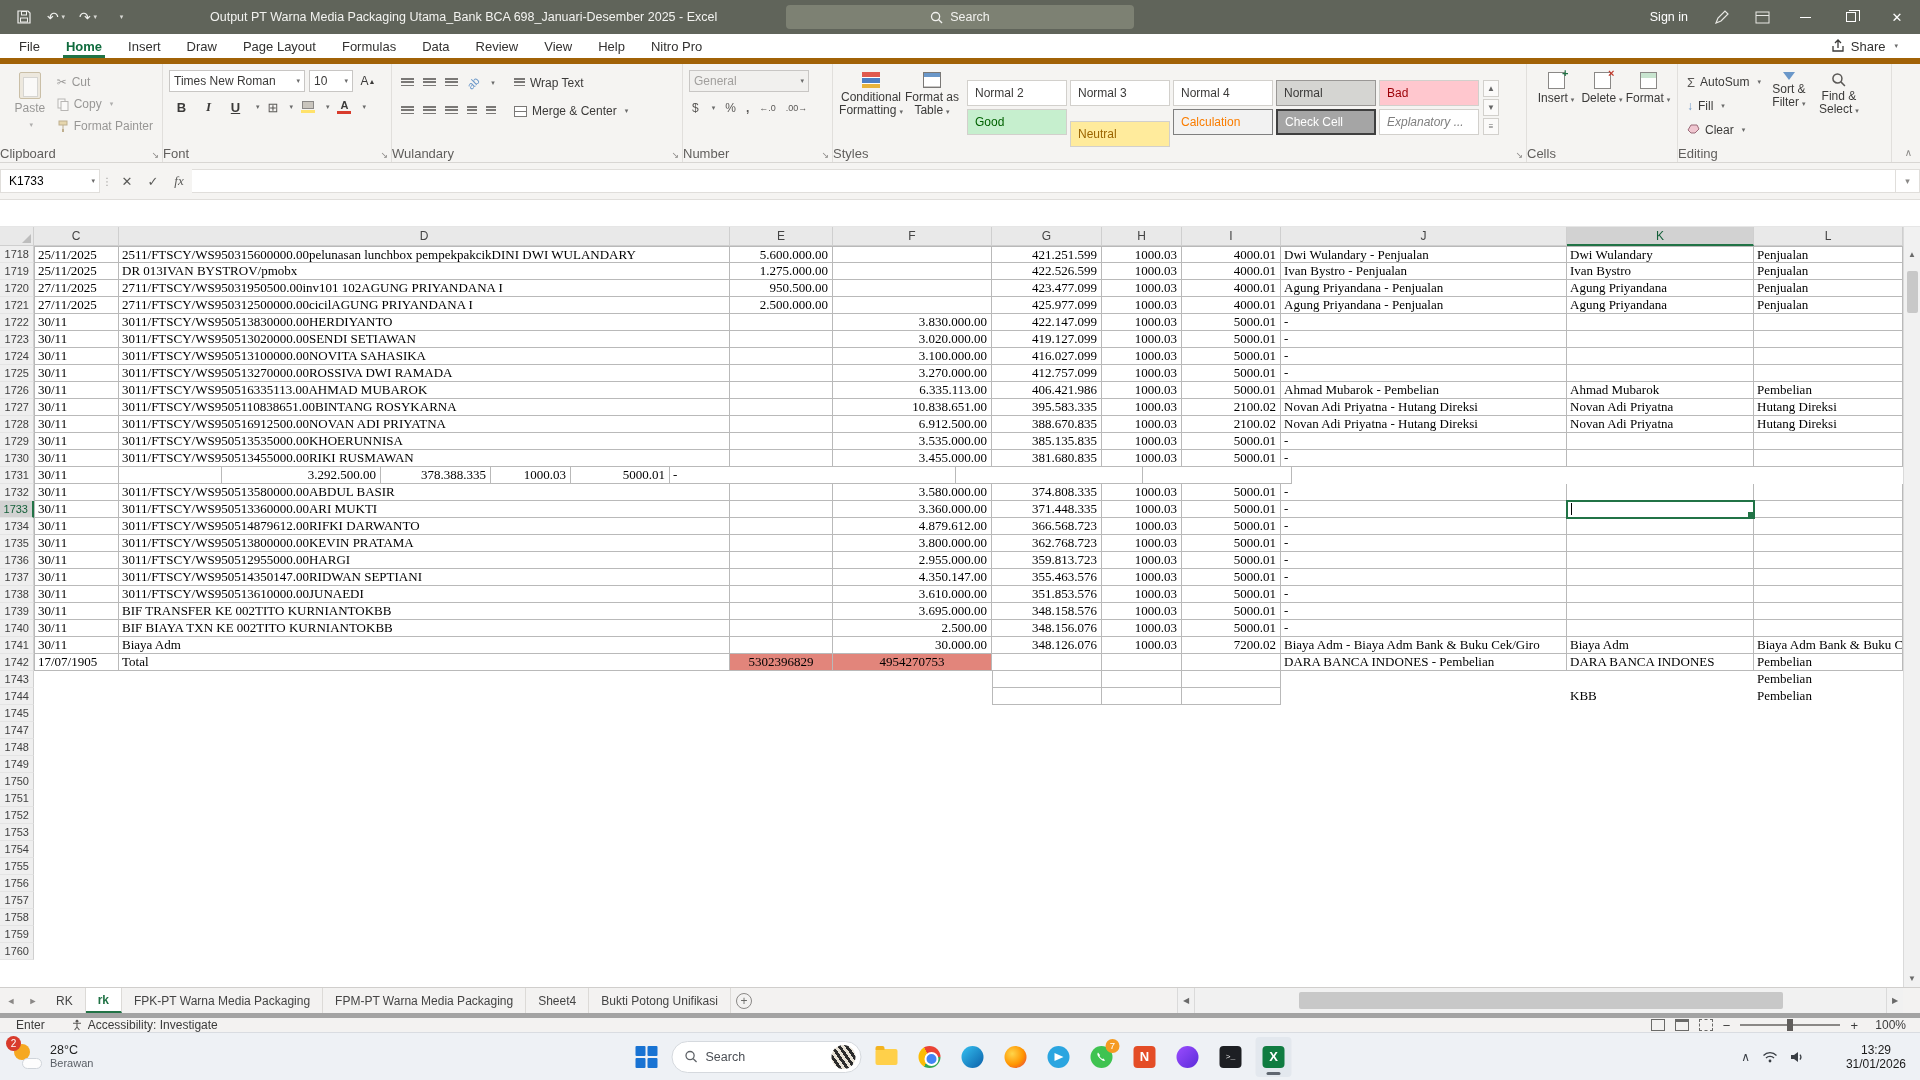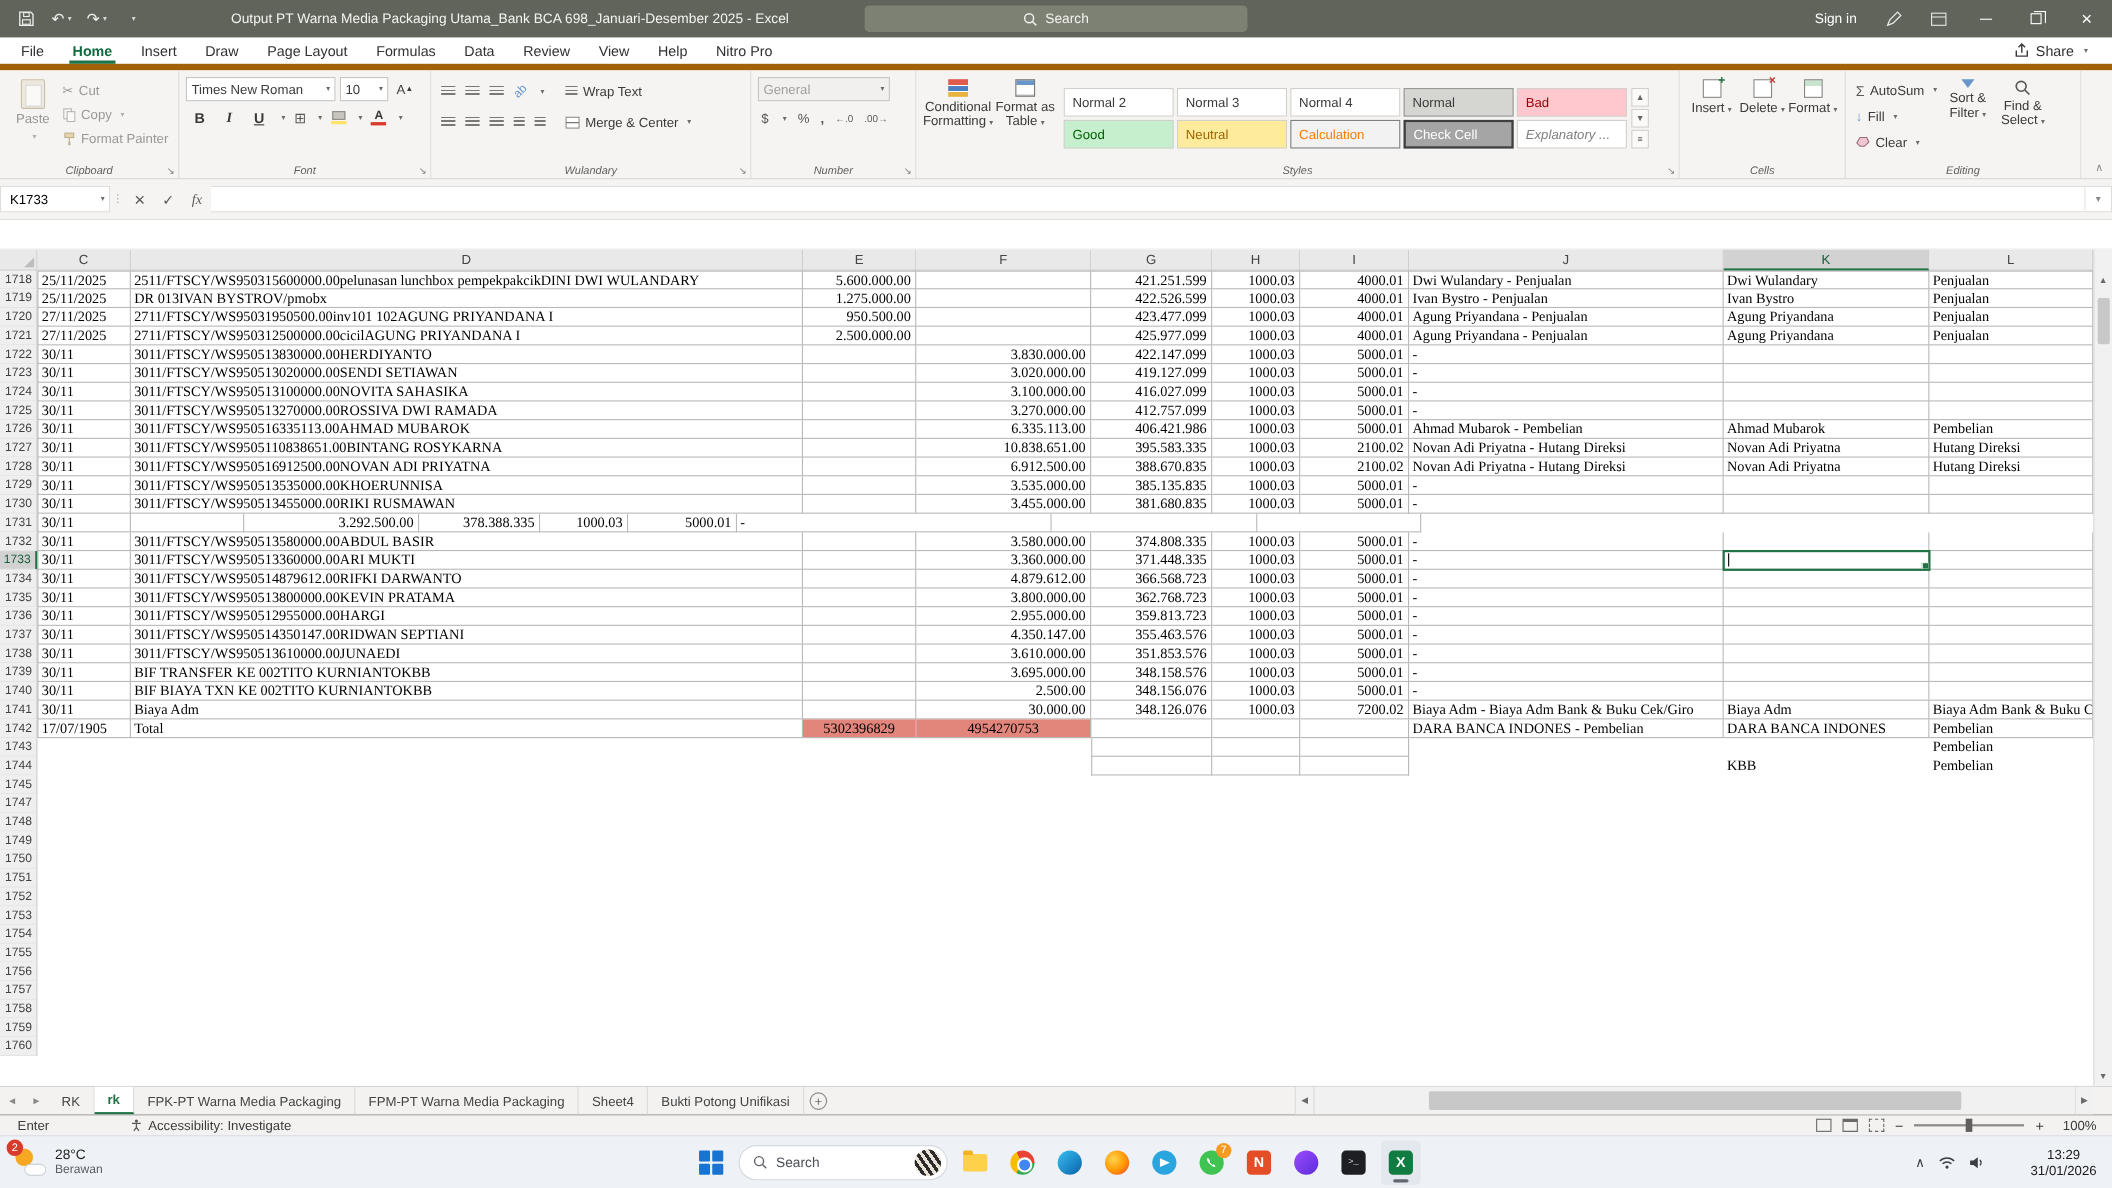--- a/index.html
+++ b/index.html
@@ -26,40 +26,40 @@
   .menubar { height:30px; background:#ffffff; display:flex; align-items:center; border-bottom:6px solid #a16207; }
   #menu-tabs { display:flex; height:100%; padding-left:6px; }
   .mtab { padding:0 13px; font-size:13px; color:#323130; display:flex; align-items:center; height:100%; position:relative; }
   .mtab.active { color:#0f6b3d; font-weight:bold; }
   .mtab.active::after { content:""; position:absolute; left:10px; right:10px; bottom:0; height:3px; background:#217346; }
   .share { margin-left:auto; display:flex; align-items:center; gap:6px; font-size:13px; color:#323130; padding-right:22px; }
 
   
   .ribbon { position:relative; height:99px; background:#f5f4f2; border-bottom:1px solid #d8d6d3; display:flex; font-size:12px; color:#3b3a39; }
   .rgroup { position:relative; border-right:1px solid #e1dfdc; padding:4px 6px 16px 6px; display:flex; flex:none; }
-  .rg-label { position:absolute; bottom:1px; left:0; right:0; text-align:center; font-size:10px; color:#605e5c;font-style:italic; }
+  .rg-label { position:absolute; bottom:1px; left:0; right:0; text-align:left; font-size:13px; color:#605e5c; }
   .launcher { position:absolute; right:3px; bottom:2px; font-size:9px; color:#8a8886; }
   .collapse-ribbon { position:absolute; right:8px; bottom:4px; font-size:10px; color:#8a8886; }
   .bigbtn { width:52px; display:flex; flex-direction:column; align-items:center; justify-content:flex-start; gap:3px; padding-top:4px; text-align:center; line-height:13px; }
   .smallrow { display:flex; align-items:center; gap:5px; height:22px; padding:0 3px; white-space:nowrap; }
   .col { display:flex; flex-direction:column; justify-content:flex-start; }
   .dim { opacity:.5; }
   .combo { background:#fff; border:1px solid #c8c6c4; height:22px; display:flex; align-items:center; padding:0 4px; font-size:12px; gap:4px; }
   .combo.dis { background:#f1f0ee; color:#a19f9d; }
   .sq { display:inline-flex; align-items:center; justify-content:center; width:22px; height:22px; }
   .bars { width:13px; height:10px; background:repeating-linear-gradient(to bottom,#7a7876 0 1.5px,transparent 1.5px 3.4px); }
   .fontbtn { font-weight:bold; font-size:13px; width:19px; text-align:center; }
   .colorbar { display:inline-block; width:14px; height:3px; margin-top:1px; }
   .clip-icon { width:22px; height:27px; background:#e7decb; border:1px solid #a08b5e; border-radius:2px; position:relative; }
   .clip-icon::after { content:""; position:absolute; left:3px; top:4px; width:13px; height:18px; background:#fff; border:1px solid #b9b7b4; }
   .tile { width:100px; height:26px; border:1px solid #d2d0cc; background:#fff; font-size:12px; line-height:24px; padding-left:7px; overflow:hidden; white-space:nowrap; }
   .tile.selected { background:#d5d5d2; border-color:#9a9896; }
   .tile.bad { background:#ffc7ce; color:#9c0006; }
   .tile.good { background:#c6efce; color:#006100; }
-  .tile.neutral { background:#ffeb9c; color:#9c6500; }
+  .tile.neutral { background:#ffeb9c; color:#9c6500;margin-top:12px; }
   .tile.calc { background:#f2f2f2; color:#fa7d00; border-color:#7f7f7f; }
   .tile.check { background:#a5a5a5; color:#fff; border:2px solid #3f3f3f; line-height:22px; }
   .tile.expl { color:#7f7f7f; font-style:italic; }
   #style-tiles { display:grid; grid-template-columns:repeat(5,100px); grid-auto-rows:26px; gap:3px; align-content:center; }
   .gallery-arrows { display:flex; flex-direction:column; justify-content:center; gap:2px; margin-left:4px; }
   .gallery-arrows span { width:16px; height:17px; border:1px solid #d2d0cc; background:#fbfaf9; font-size:8px; color:#666; display:flex; align-items:center; justify-content:center; }
   .cells-ico { width:17px; height:17px; border:1px solid #8a8886; background:#fff; position:relative; }
   .cells-ico b { position:absolute; right:-5px; top:-6px; font-size:11px; }
   .twoline { line-height:13px; text-align:center; }
   .funnel { width:0; height:0; border-left:6px solid transparent; border-right:6px solid transparent; border-top:8px solid #6a97c9; display:inline-block; }
@@ -105,21 +105,21 @@
   .stab.active { background:#fff; color:#217346; font-weight:bold; border-bottom:2px solid #217346; }
   .newsheet { width:26px; display:flex; align-items:center; justify-content:center; }
   .newsheet span { width:16px; height:16px; border-radius:50%; border:1px solid #8a8886; color:#6a6a68; font-size:12px; line-height:14px; text-align:center; }
   .hscroll { margin-left:auto; display:flex; align-items:center; }
   .hs-btn { width:17px; height:100%; display:flex; align-items:center; justify-content:center; font-size:8px; color:#6a6a6a; background:#f1f1f1; border-left:1px solid #dadada; }
   .hs-track { width:692px; height:100%; background:#f1f1f1; position:relative; border-left:1px solid #dadada; }
   .hs-thumb { position:absolute; left:104px; top:4px; height:17px; width:484px; background:#c8c8c8; border-radius:2px; }
   .hs-corner { width:17px; background:#f1f1f1; border-left:1px solid #dadada; }
 
   
-  .statusbar { height:19px; background:#f3f2f1; border-top:1px solid #a3a3a3; display:flex; align-items:center; font-size:12px; color:#3b3b3b;gap:47px; }
+  .statusbar { height:19px; background:#f3f2f1; border-top:5px solid #a3a3a3; display:flex; align-items:center; font-size:12px; color:#3b3b3b; }
   .sb-mode { padding:0 16px; }
   .sb-acc { display:flex; align-items:center; gap:5px; padding:0 10px; }
   .sb-right { margin-left:auto; display:flex; align-items:center; gap:10px; padding-right:14px; }
   .viewico { width:14px; height:12px; border:1px solid #6a6a68; display:inline-block; }
   .viewico.v2 { border-top-width:3px; } .viewico.v3 { border-style:dashed; }
   .zoomtrack { width:100px; height:2px; background:#8a8886; position:relative; }
   .zoomthumb { position:absolute; left:47px; top:-5px; width:6px; height:12px; background:#605e5c; }
   .zoompct { width:38px; text-align:right; }
 
   

